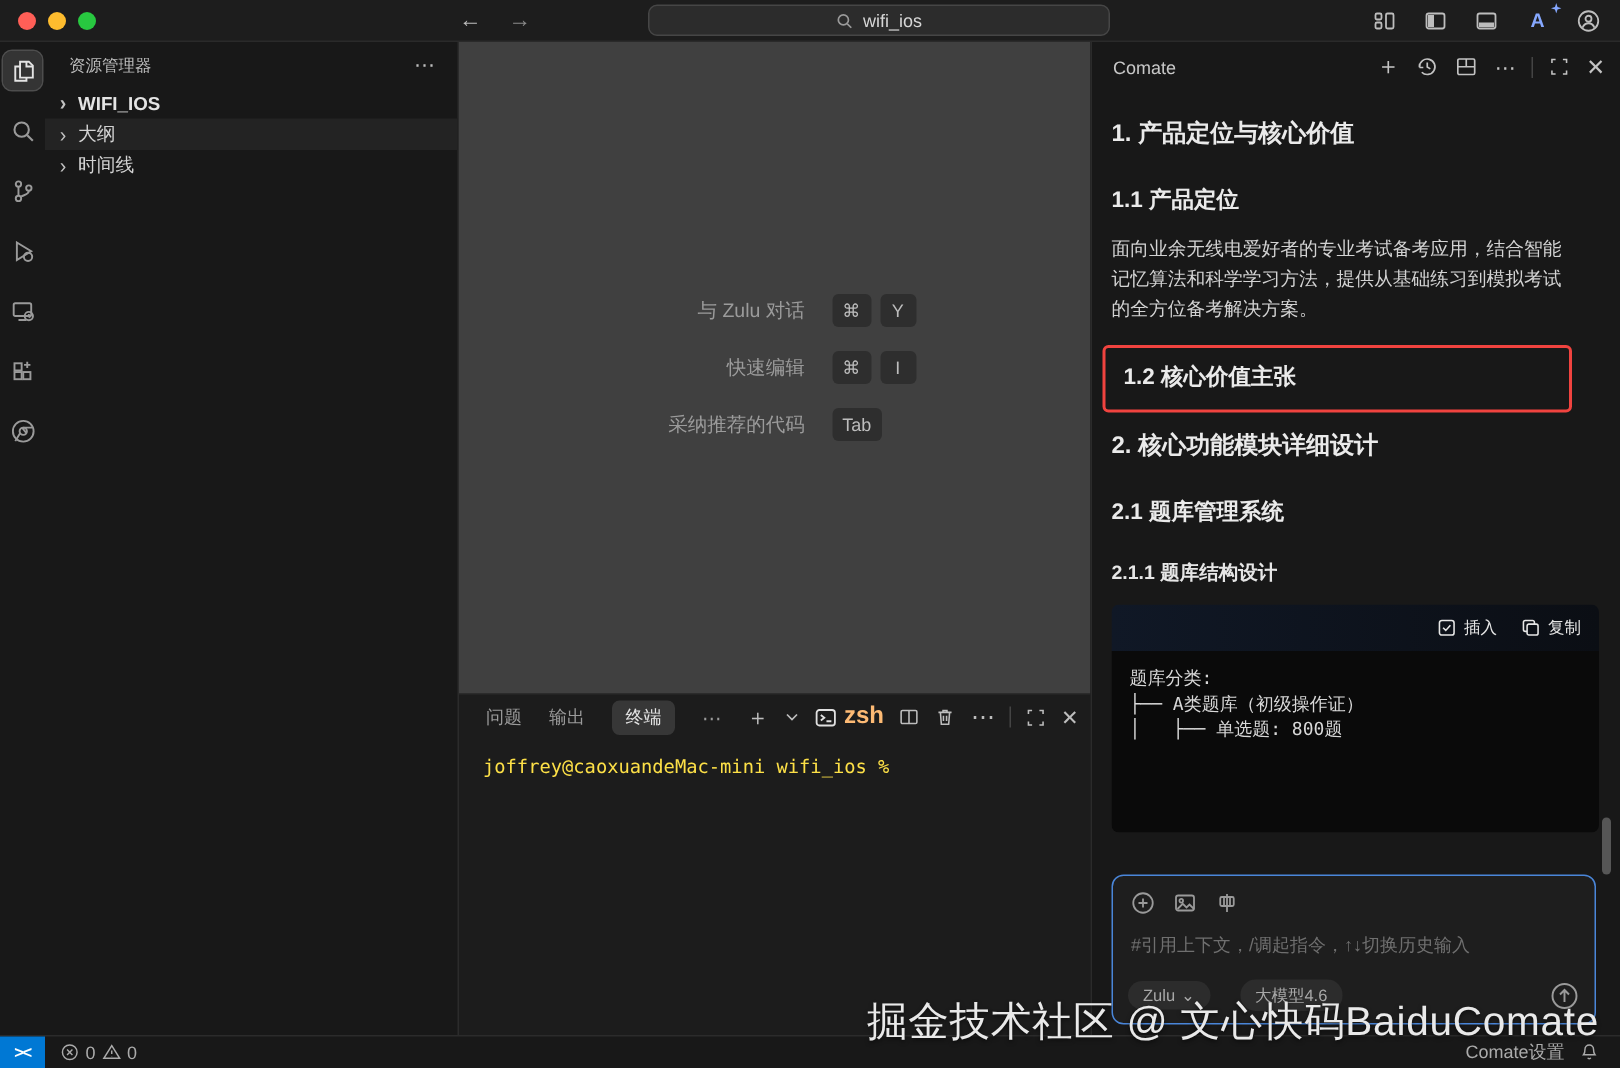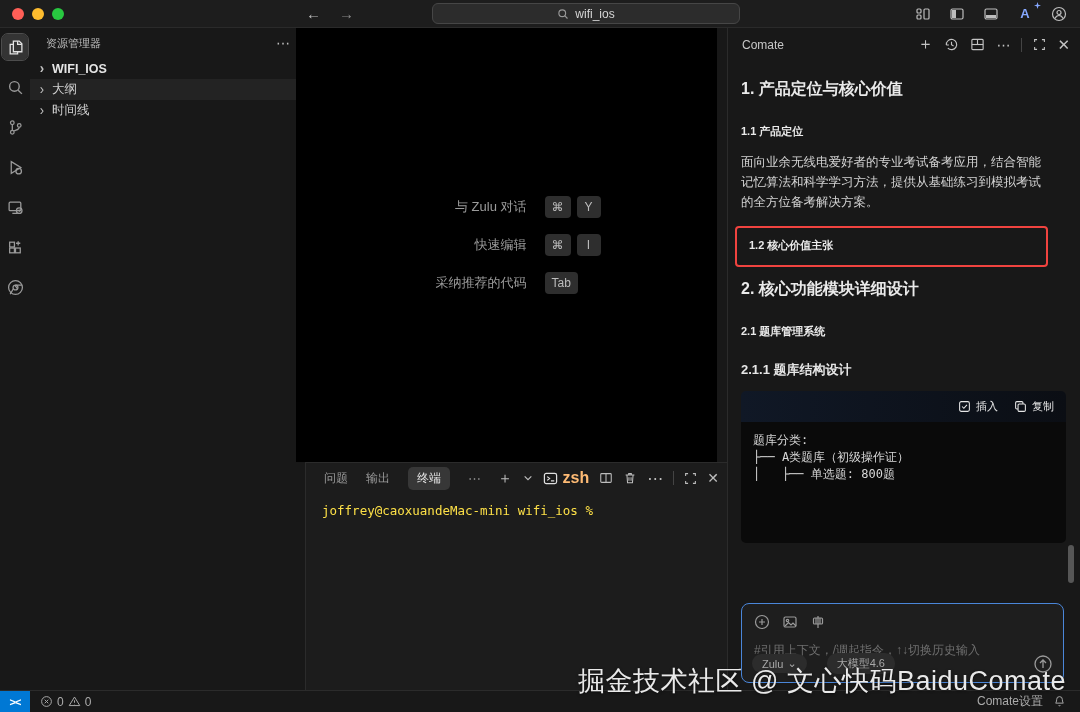--- a/index.html
+++ b/index.html
@@ -29,21 +29,21 @@
   
   .sidebar { position:absolute; top:28px; left:30px; width:276px; bottom:22px; background:#181818; border-right:1px solid #2b2b2b; }
   .sb-header { height:30px; display:flex; align-items:center; justify-content:space-between; padding:0 14px 0 16px; font-size:11px; color:#bcbcbc; }
   .sb-header .dots { color:#bcbcbc; font-size:14px; letter-spacing:1px; }
   .sb-item { height:21px; display:flex; align-items:center; gap:4px; padding-left:6px; font-size:12.5px; color:#d2d2d2; }
   .sb-item .chev { color:#c2c2c2; font-size:13px; width:12px; text-align:center; transform:scaleY(1.1); }
   .sb-item.root { font-weight:bold; color:#e4e4e4; }
   .sb-item.hl { background:#232323; }
 
   
-  .editor { position:absolute; top:28px; left:296px; width:421px; height:434px; background:#000000; }
+  .editor { position:absolute; top:28px; left:306px; width:421px; height:434px; background:#404040; }
   .shortcuts { position:absolute; top:168px; left:0; right:0; display:flex; flex-direction:column; gap:16px; align-items:center; }
   .sc-row { display:grid; grid-template-columns:150px auto; align-items:center; column-gap:18px; width:260px; }
   .sc-label { text-align:right; color:#9b9b9b; font-size:13px; }
   .keys { display:flex; gap:6px; }
   .keycap { min-width:24px; height:22px; padding:0 7px; background:#2e2e2e; border-radius:4px; color:#bdbdbd; font-size:12px; display:flex; align-items:center; justify-content:center; }
 
   
   .terminal { position:absolute; top:462px; left:306px; width:421px; bottom:22px; background:#1c1c1c; border-top:1px solid #2b2b2b; }
   .term-header { height:30px; display:flex; align-items:center; padding:0 8px 0 18px; }
   .term-tabs { display:flex; align-items:center; gap:18px; font-size:12px; color:#9a9a9a;text-align:center; }
@@ -59,36 +59,36 @@
   
   .panel { position:absolute; top:28px; left:727px; right:0; bottom:22px; background:#181818; border-left:1px solid #2b2b2b; }
   .panel-header { height:33px; display:flex; align-items:center; padding:0 10px 0 14px; }
   .panel-title { font-size:12px; color:#c8c8c8; }
   .panel-actions { margin-left:auto; display:flex; align-items:center; gap:11px; color:#c3c3c3; }
   .panel-actions .plus { font-size:16px; }
   .panel-actions .dots { font-size:14px; }
   .panel-actions .x { font-size:15px; }
   .panel-content { padding:6px 32px 0 13px; }
   .doc-h1 { font-size:16px; font-weight:bold; color:#eaeaea; margin:12px 0 0; }
-  .doc-h2 { font-size:11px; font-weight:bold; color:#eaeaea; margin:24px 0 0; }
+  .doc-h2 { font-size:15px; font-weight:bold; color:#eaeaea; margin:24px 0 0; }
   .doc-h3 { font-size:13px; font-weight:bold; color:#e6e6e6; margin:22px 0 0; }
   .doc-p { font-size:12.5px; line-height:20px; color:#d3d3d3; margin:13px 0 0; }
   .redbox { border:2px solid #f0433f; border-radius:4px; margin:14px 0 0 -6px; padding:8px 10px 12px 12px; }
   .redbox .doc-h2 { margin:2px 0 0; }
   .bullets { list-style:none; margin-top:4px; }
   .bullets li { font-size:12.5px; color:#d3d3d3; margin-top:10px; display:flex; gap:2px; }
   .bullets li::before { content:"•"; margin-right:6px; color:#d3d3d3; }
   .bullets .term { font-weight:bold; color:#eaeaea; white-space:nowrap; }
   .codeblock { margin:12px -18px 0 0; border-radius:5px; overflow:hidden; }
   .code-head { height:31px; background:linear-gradient(90deg,#101826,#0b0e14); display:flex; align-items:center; justify-content:flex-end; gap:16px; padding:0 12px; }
   .code-btn { display:flex; align-items:center; gap:5px; font-size:11px; color:#e6e6e6; }
   .code-body { background:#0a0a0a; padding:10px 12px 60px; font-family:"DejaVu Sans Mono", monospace; font-size:12px; line-height:17px; color:#d8d8d8; white-space:pre; }
 
   
-  .chatbox { position:absolute; left:13px; right:16px; bottom:7px; height:80px; background:#1e1e1e; border:1.5px solid #4a86d9; border-radius:8px; padding:10px 12px; z-index:5; }
+  .chatbox { position:absolute; left:13px; right:16px; bottom:7px; height:100px; background:#1e1e1e; border:1.5px solid #4a86d9; border-radius:8px; padding:10px 12px; z-index:5; }
   .chat-icons { display:flex; gap:12px; color:#9a9a9a; }
   .chat-placeholder { margin-top:12px; font-size:12px; color:#6f6f6f; }
   .chat-bottom { position:absolute; left:10px; right:10px; bottom:8px; display:flex; align-items:center; gap:20px; }
   .pill { background:#2c2c2c; border-radius:10px; padding:3px 10px; font-size:11px; color:#a8a8a8; display:flex; align-items:center; gap:4px; }
   .send { margin-left:auto; }
   .scroll-thumb { position:absolute; right:6px; top:517px; width:6px; height:38px; background:#565656; border-radius:3px; z-index:2; }
 
   
   .watermark { position:absolute; right:14px; bottom:13px; z-index:50; font-size:27px; font-weight:500; color:#e9e9e9; text-shadow:0 1px 3px rgba(0,0,0,.55); letter-spacing:0.5px; }
 

